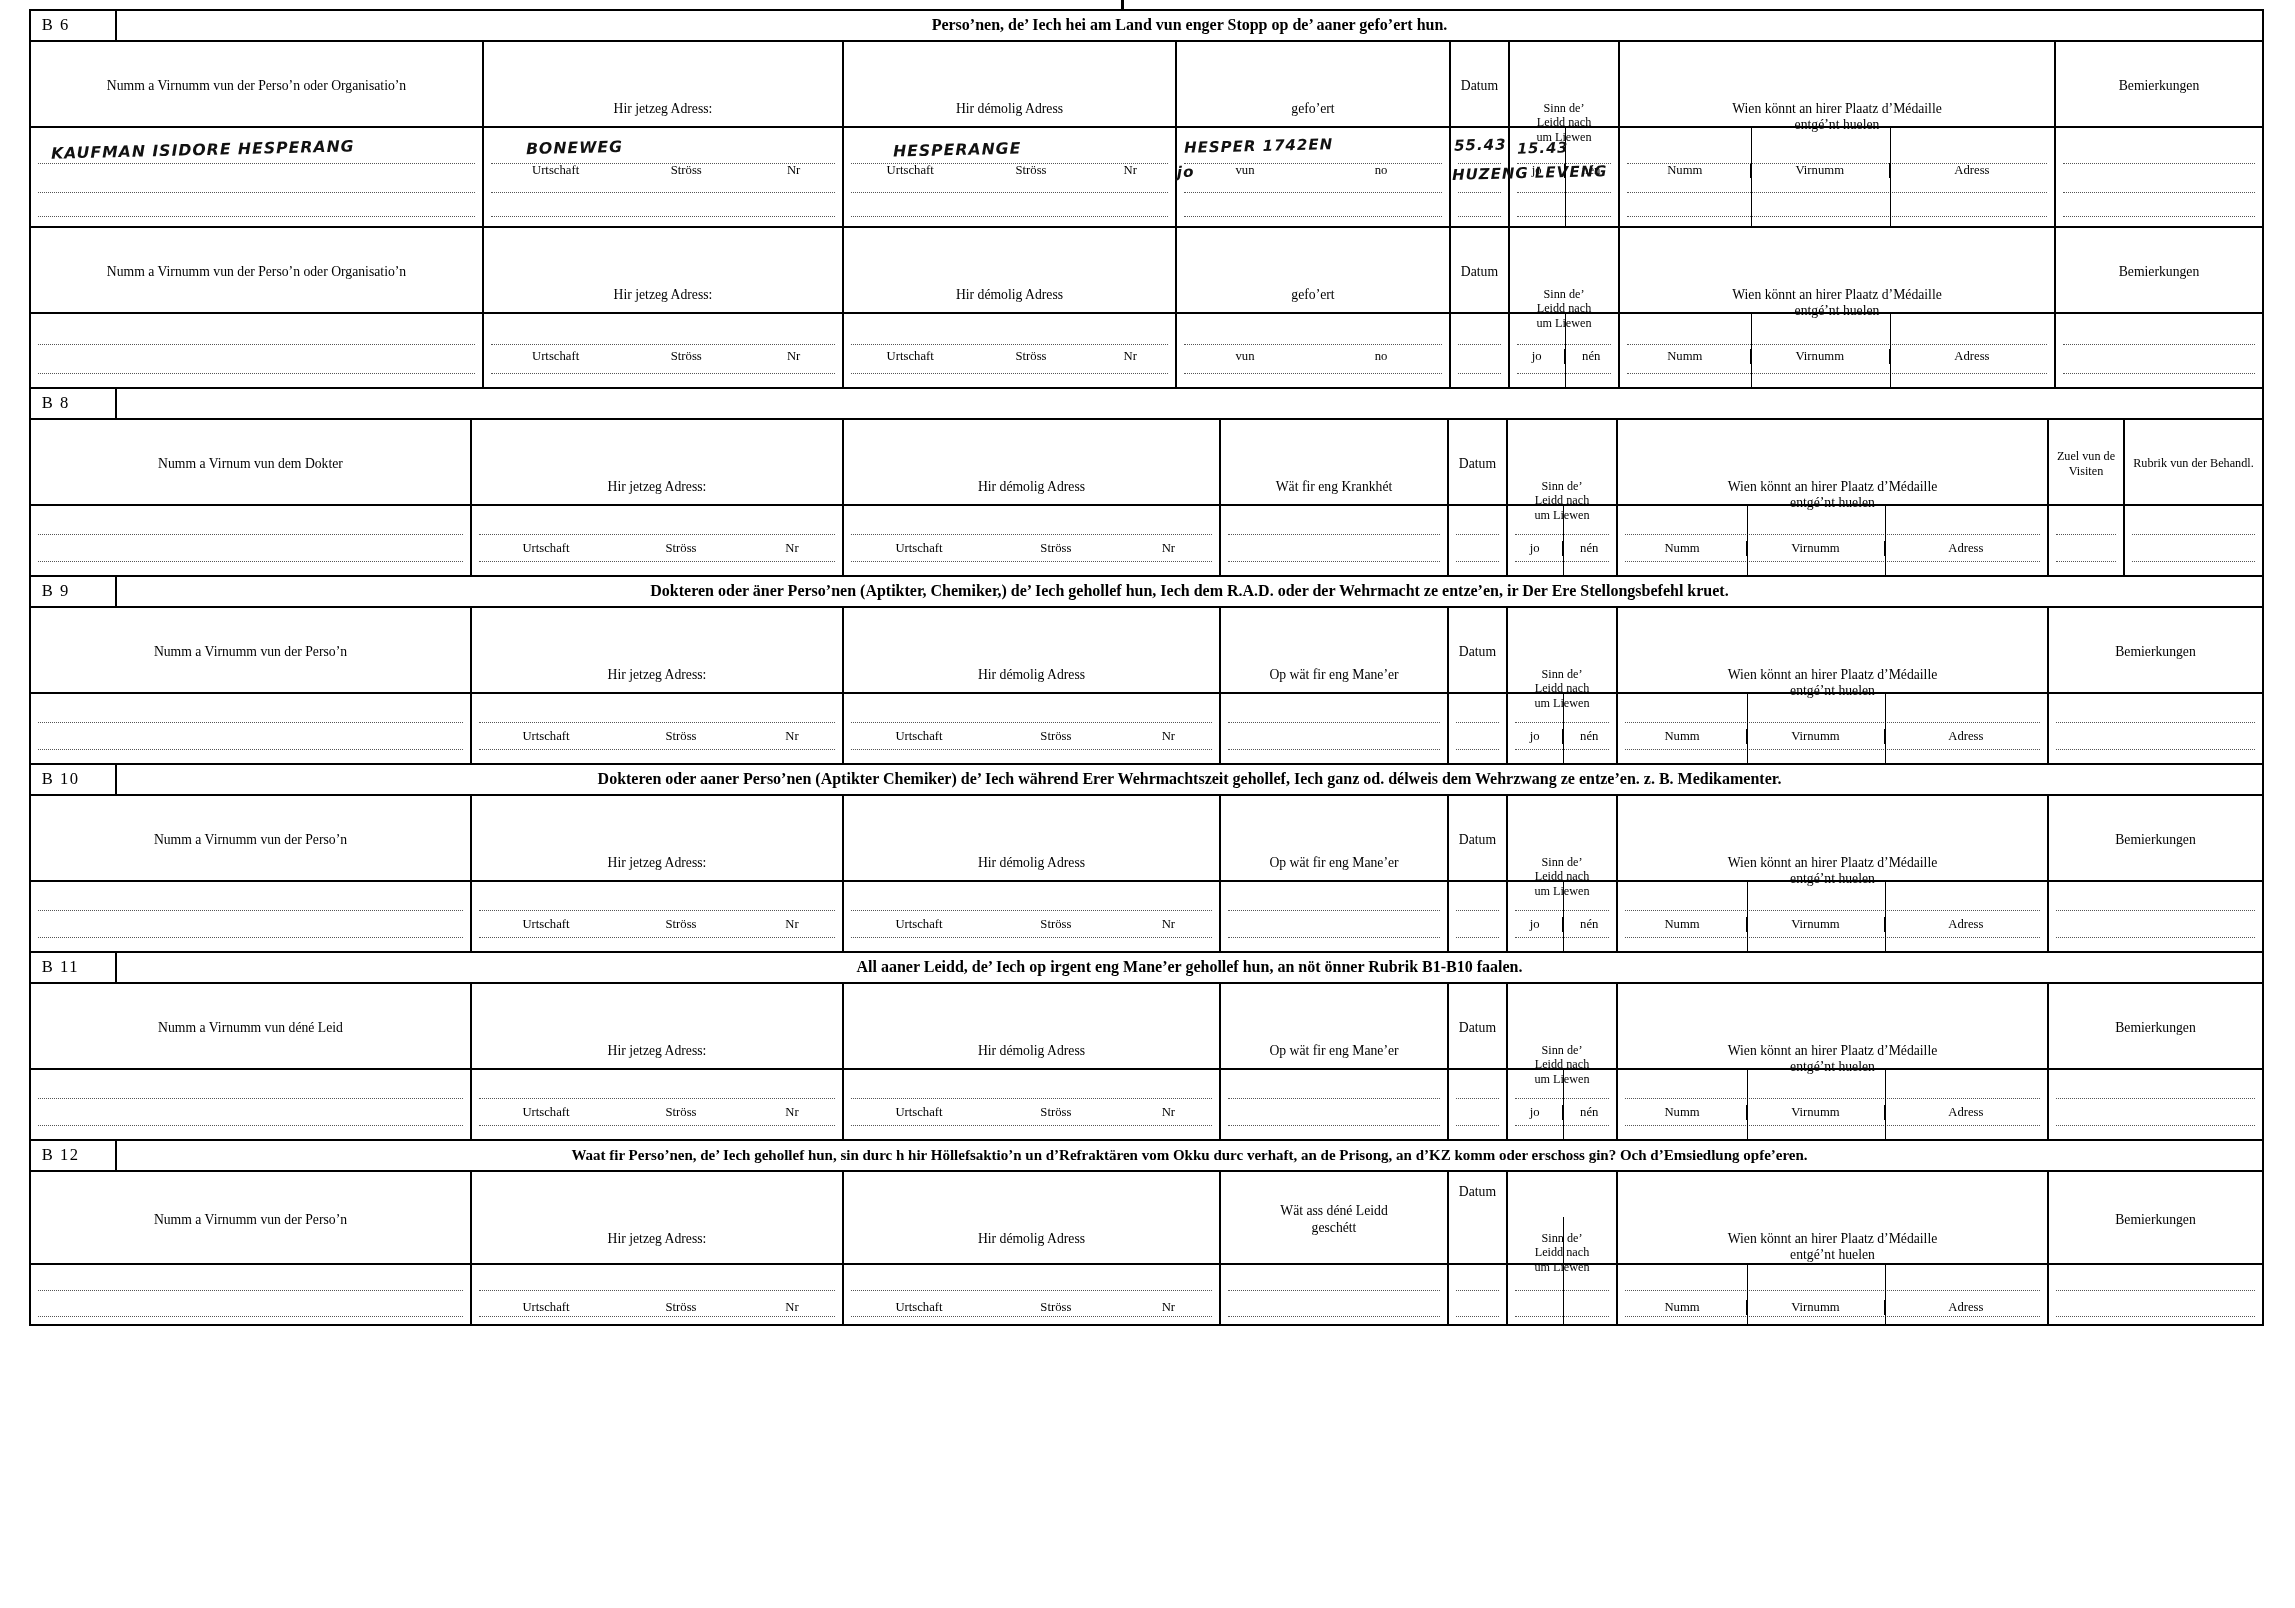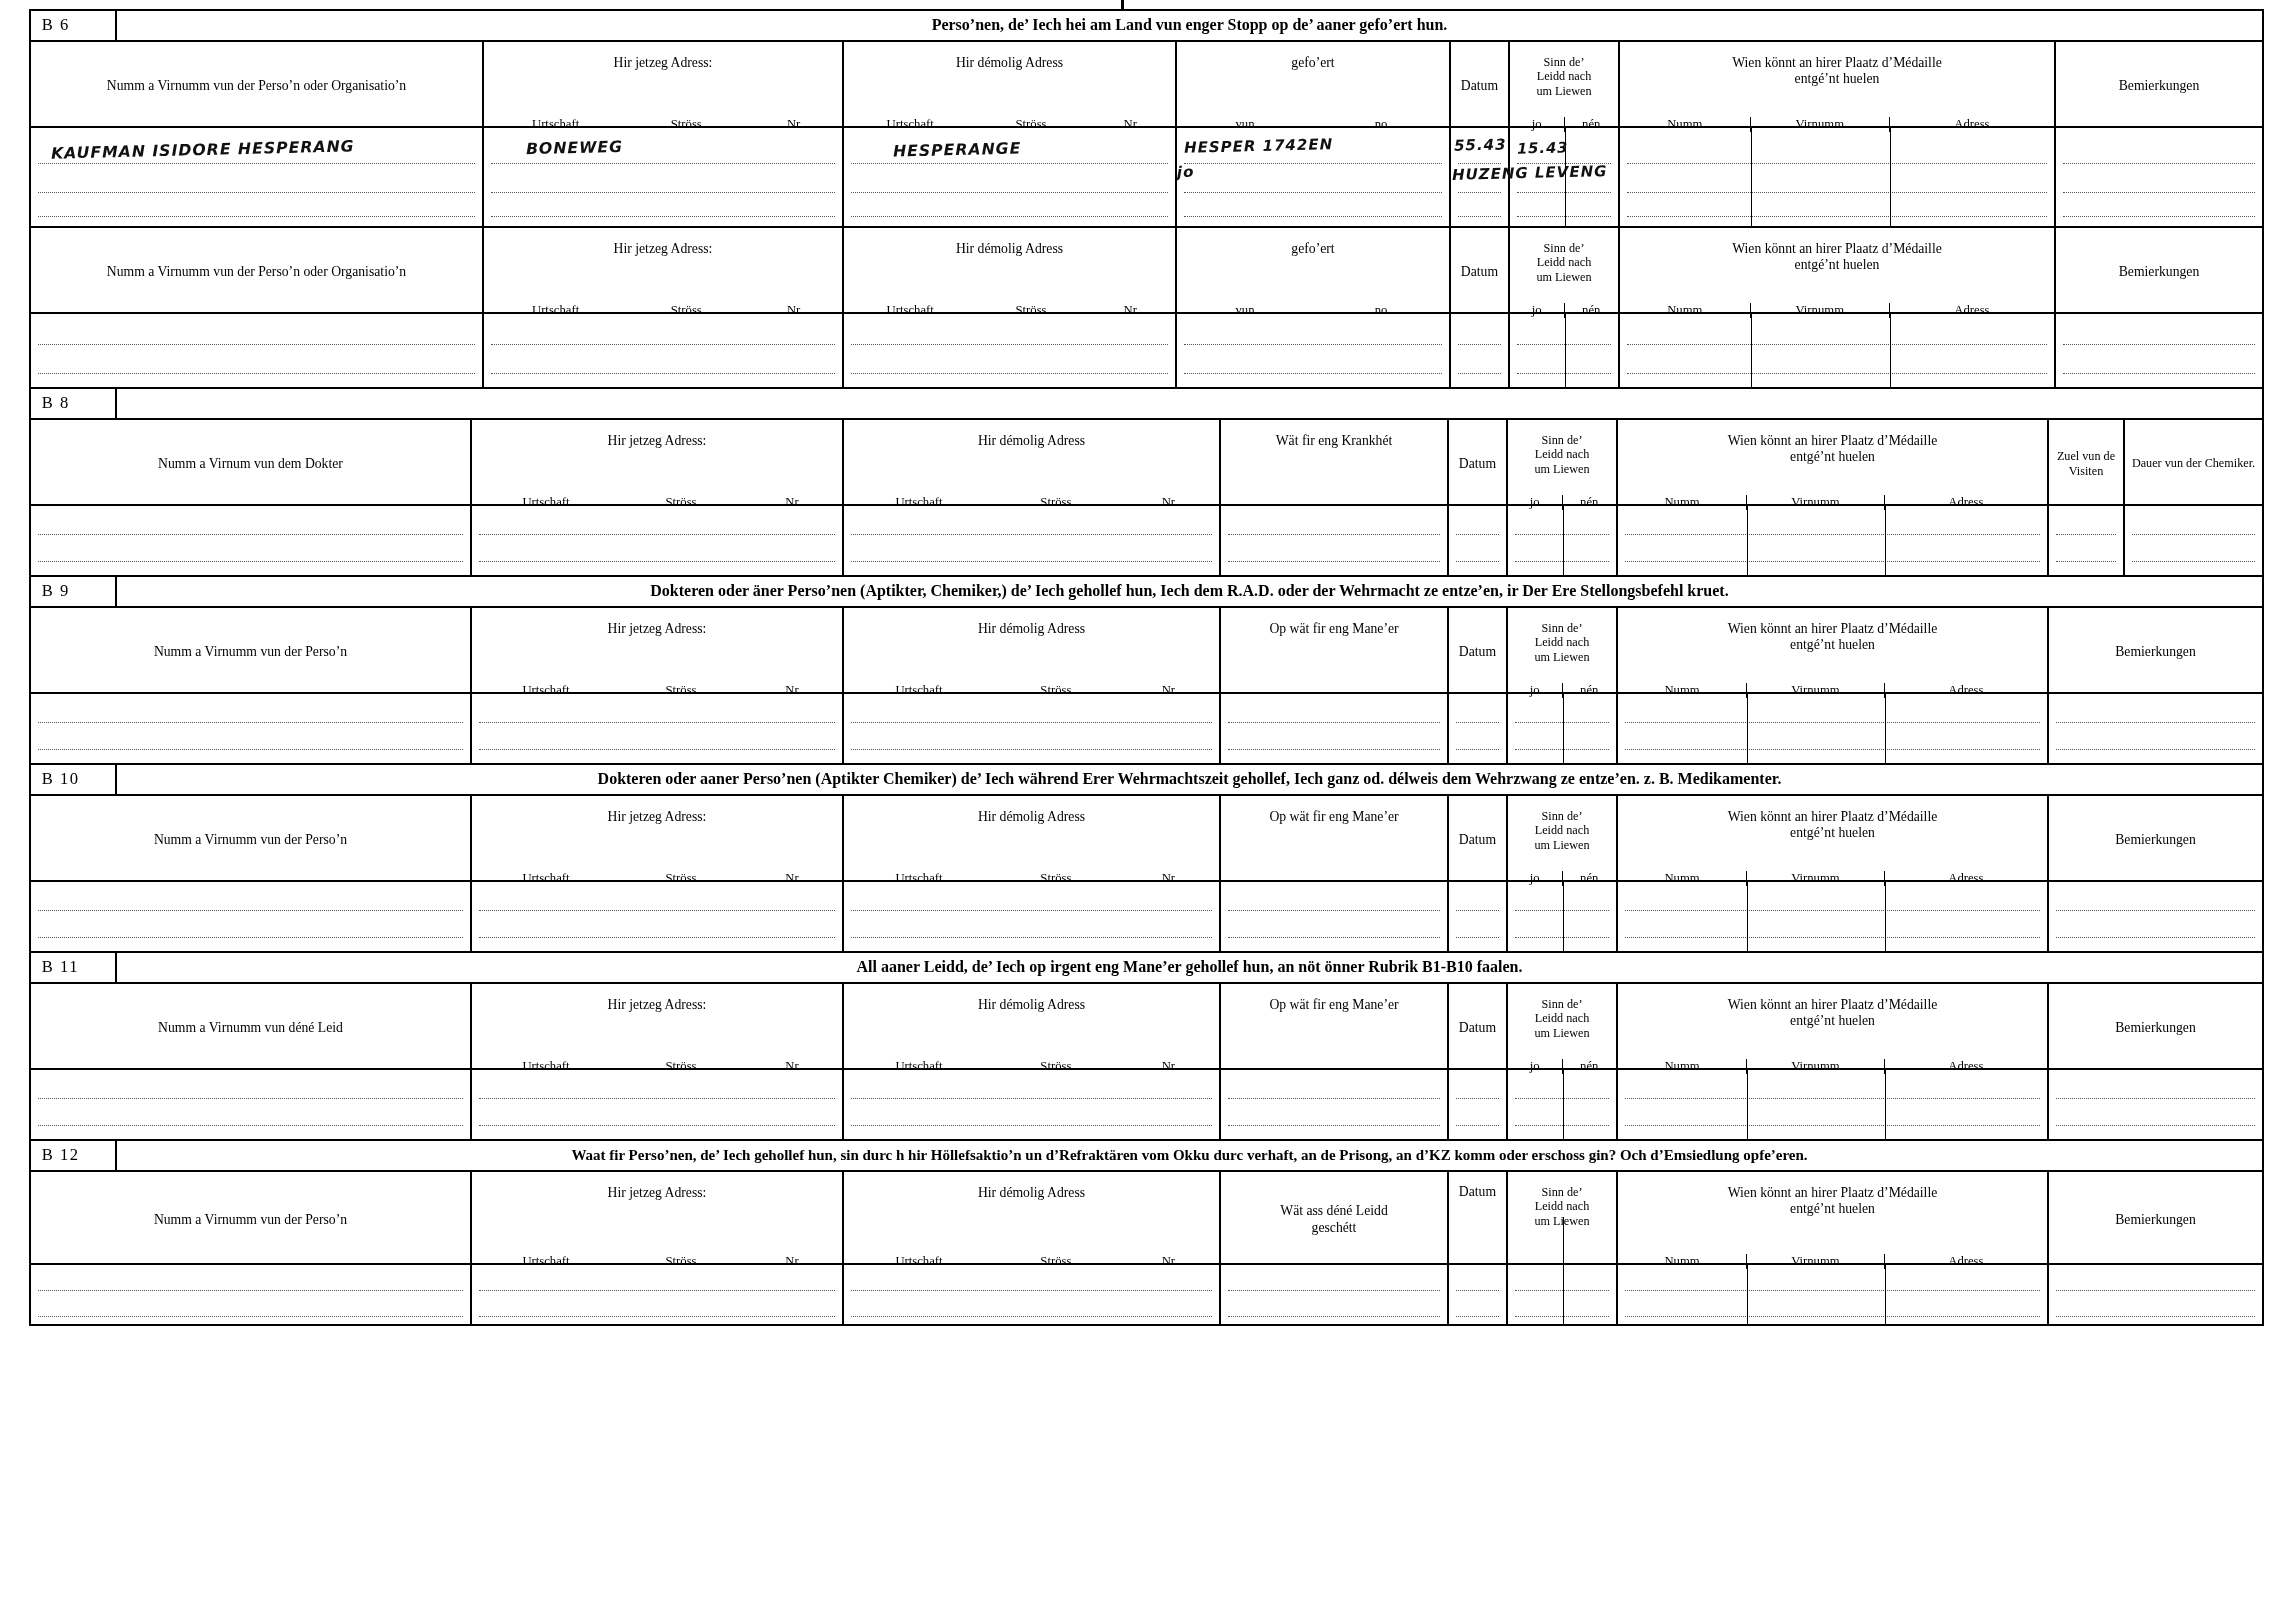--- a/index.html
+++ b/index.html
@@ -103,20 +103,21 @@
     font-size: 13.7px;
     line-height: 1.25;
     padding: 2px 2.9px;
   }
   .hdr-block {
     height: 100%;
     display: flex;
     flex-direction: column;
     justify-content: space-between;
     padding: 5.9px 0 6.9px 0;
+    margin-top: 46px;
   }
   .small {
     font-size: 12.2px;
   }
   .addr-sub {
     display: flex;
     font-size: 12.7px;
   }
   .addr-sub > span { text-align: center; }
 
@@ -449,21 +450,21 @@
               <span style="width:30%;">Numm</span>
               <span style="width:32%;border-left:1.5px solid #000;">Virnumm</span>
               <span style="width:38%;border-left:1.5px solid #000;">Adress</span>
             </div>
           </div>
         </div>
         <div class="cell" style="width:76px;">
           <div class="vcenter small">Zuel vun de Visiten</div>
         </div>
         <div class="cell" style="flex:1;">
-          <div class="vcenter small">Dauer vun der Chemiker.</div>
+          <div class="vcenter small">Rubrik vun der Behandl.</div>
         </div>
       </div>
       <div class="datarow" style="height:69px;">
         <div class="cell" style="width:441px;">
             <div class="dotline" style="top:28px;"></div>
             <div class="dotline" style="top:55px;"></div>
           </div>
         <div class="cell" style="width:372px;">
             <div class="dotline" style="top:28px;"></div>
             <div class="dotline" style="top:55px;"></div>

